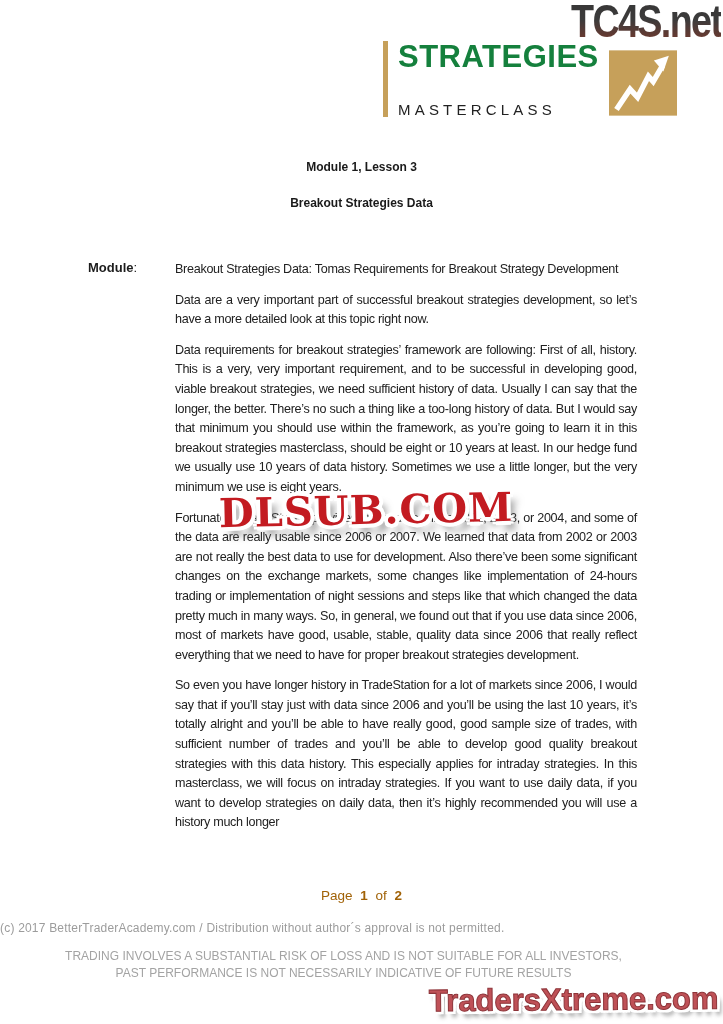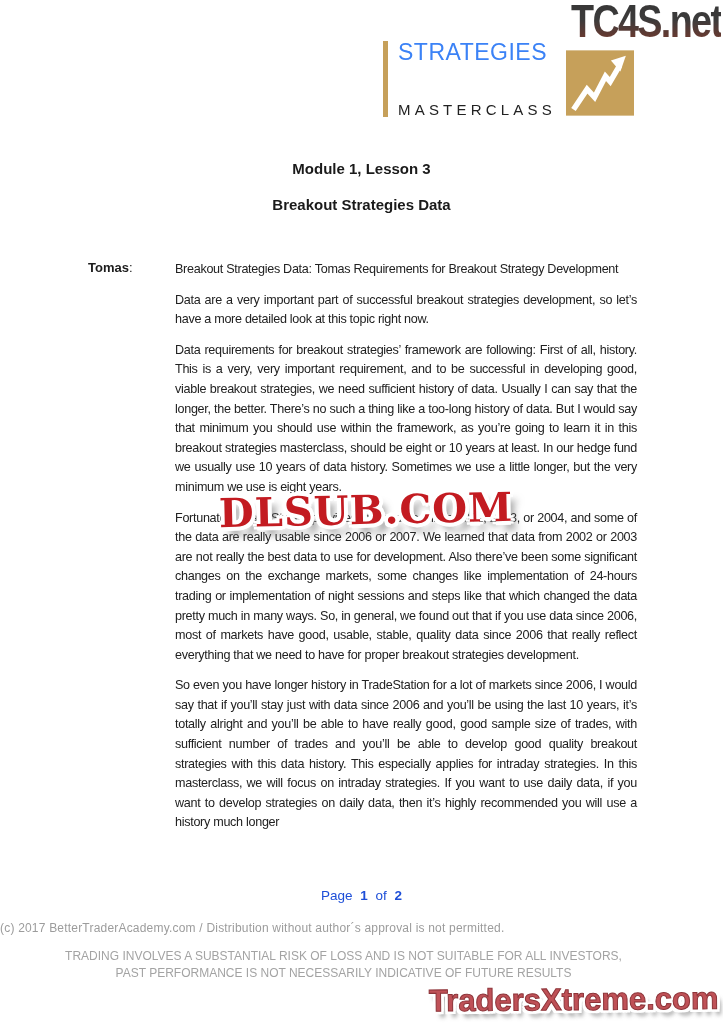--- a/index.html
+++ b/index.html
@@ -17,27 +17,27 @@
     background:linear-gradient(180deg,#353535 0%,#3c3b3b 48%,#6d3a30 84%,#8d4839 100%);
     -webkit-background-clip:text;background-clip:text;color:transparent;
     z-index:5;
   }
 
   
   .logo{position:absolute;top:41px;left:383px;display:flex;align-items:stretch;z-index:2;}
   .logo-bar{width:5px;background:#c6a05a;margin-right:10px;height:76px;}
   .logo-text{display:flex;flex-direction:column;justify-content:space-between;height:76px;}
   .logo-l1{font-size:23px;font-weight:bold;color:#151515;letter-spacing:3px;line-height:1;}
-  .logo-l2{font-size:23px;font-weight:normal;color:#3b82f6;letter-spacing:0.5px;line-height:1;}
+  .logo-l2{font-size:31px;font-weight:bold;color:#15803d;letter-spacing:0.5px;line-height:1;}
   .logo-l3{font-size:15px;font-weight:normal;color:#222;letter-spacing:4.2px;line-height:1;}
   .logo-icon{margin-left:10px;margin-top:9px;width:68px;height:66px;}
 
   
   .title1,.title2{position:absolute;left:0;width:723px;text-align:center;
-    font-size:15px;font-weight:bold;color:#1a1a1a;}
+    font-size:12px;font-weight:bold;color:#1a1a1a;}
   .title1{top:160px;}
   .title2{top:196px;}
 
   
   .transcript{position:absolute;left:88px;top:260px;width:550px;}
   .speaker{position:absolute;left:0;top:0;font-size:13px;color:#1c1c1c;}
   .speaker b{font-weight:bold;}
   .paras{margin-left:87px;width:462px;}
   .paras p{
     margin:0 0 11px 0;text-align:justify;
@@ -51,21 +51,21 @@
     font-size:40px;letter-spacing:1px;color:#c31b21;
     transform:rotate(-1.3deg);
     text-shadow:
       -3px -3px 0 #fff, 3px -3px 0 #fff, -3px 3px 0 #fff, 3px 3px 0 #fff,
       -4px 0 0 #fff, 4px 0 0 #fff, 0 -4px 0 #fff, 0 4px 0 #fff,
       7px 9px 7px rgba(110,110,110,0.65);
   }
 
   
   .page-indicator{position:absolute;top:888px;left:0;width:723px;text-align:center;
-    font-size:13.5px;color:#1d4ed8;}
+    font-size:13.5px;color:#a16207;}
   .page-indicator span{display:inline-block;}
   .page-indicator span + span{margin-left:4px;}
   .page-indicator .num{font-weight:bold;}
   .copyright{position:absolute;top:921px;left:0;width:723px;text-align:left;
     font-size:12px;color:#9c9c9c;letter-spacing:0.2px;}
   .disclaimer{position:absolute;top:948px;left:0;width:665px;text-align:center;
     font-size:12px;line-height:17px;color:#a3a3a3;margin-left:11px;}
 
   
   .tradersxtreme{
@@ -96,21 +96,21 @@
       <rect x="0" y="0" width="100" height="96" fill="#c6a05a"></rect>
       <path d="M11 87 L31 57 L42 69 L58 38 L65 46 L79 22" stroke="#ffffff" stroke-width="8" fill="none"></path>
       <polygon points="88,8 66,15 80,31" fill="#ffffff"></polygon>
     </svg>
   </div>
 
   <div class="title1">Module 1, Lesson 3</div>
   <div class="title2">Breakout Strategies Data</div>
 
   <div class="transcript">
-    <div class="speaker"><b>Tomas</b><span>:</span></div>
+    <div class="speaker"><b>Module</b><span>:</span></div>
     <div class="paras">
       <p>Breakout Strategies Data: Tomas Requirements for Breakout Strategy Development</p>
       <p>Data are a very important part of successful breakout strategies development, so let’s have a more detailed look at this topic right now.</p>
       <p>Data requirements for breakout strategies’ framework are following: First of all, history. This is a very, very important requirement, and to be successful in developing good, viable breakout strategies, we need sufficient history of data. Usually I can say that the longer, the better. There’s no such a thing like a too-long history of data. But I would say that minimum you should use within the framework, as you’re going to learn it in this breakout strategies masterclass, should be eight or 10 years at least. In our hedge fund we usually use 10 years of data history. Sometimes we use a little longer, but the very minimum we use is eight years.</p>
       <p>Fortunately, TradeStation provides lots of data, since 2002, 2003, or 2004, and some of the data are really usable since 2006 or 2007. We learned that data from 2002 or 2003 are not really the best data to use for development. Also there’ve been some significant changes on the exchange markets, some changes like implementation of 24-hours trading or implementation of night sessions and steps like that which changed the data pretty much in many ways. So, in general, we found out that if you use data since 2006, most of markets have good, usable, stable, quality data since 2006 that really reflect everything that we need to have for proper breakout strategies development.</p>
       <p>So even you have longer history in TradeStation for a lot of markets since 2006, I would say that if you’ll stay just with data since 2006 and you’ll be using the last 10 years, it’s totally alright and you’ll be able to have really good, good sample size of trades, with sufficient number of trades and you’ll be able to develop good quality breakout strategies with this data history. This especially applies for intraday strategies. In this masterclass, we will focus on intraday strategies. If you want to use daily data, if you want to develop strategies on daily data, then it’s highly recommended you will use a history much longer</p>
     </div>
   </div>
 
   <div class="dlsub">DLSUB.COM</div>

